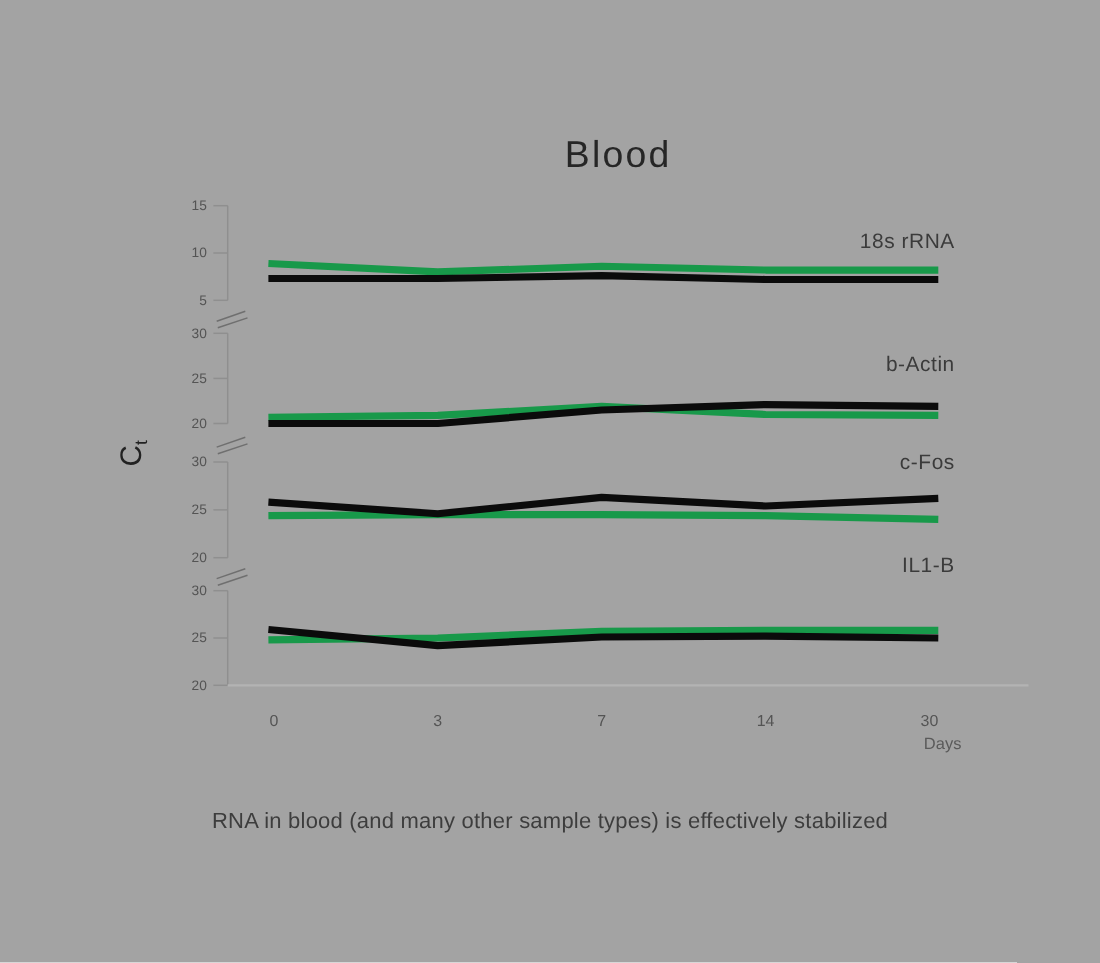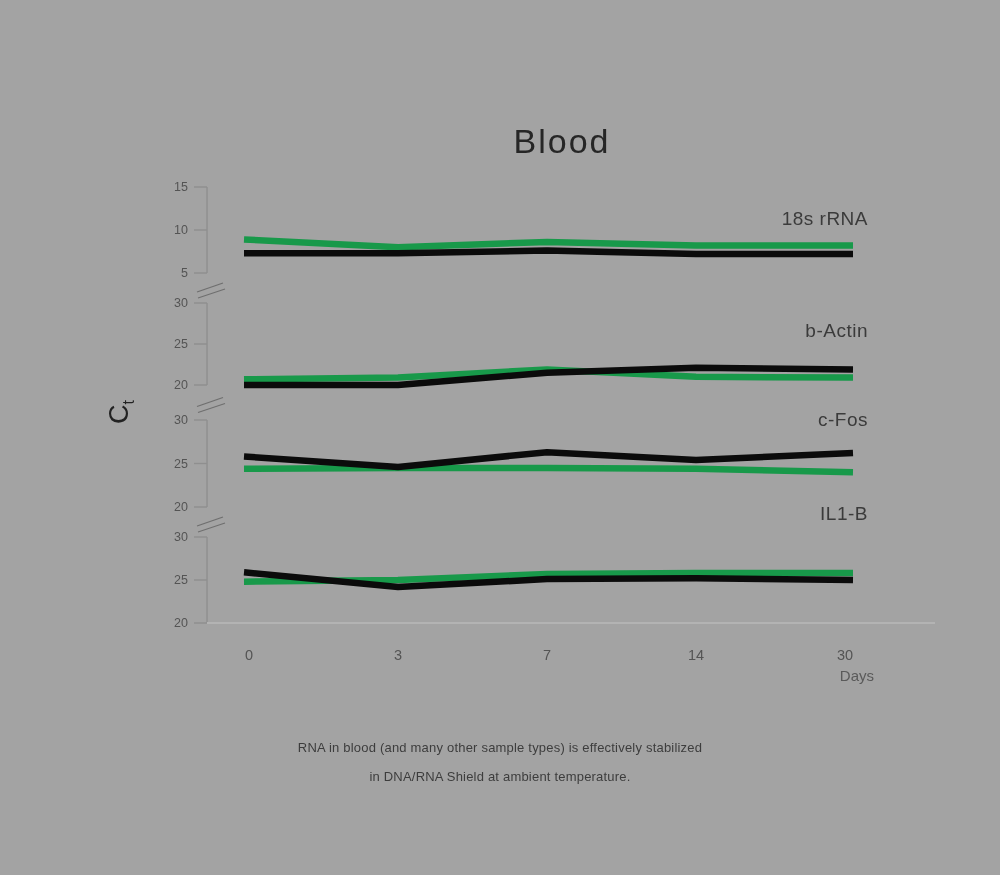--- a/index.html
+++ b/index.html
@@ -30,21 +30,21 @@
     position: absolute;
     top: 0;
     left: 0;
   }
   #caption {
     position: absolute;
     top: 733px;
     left: 0;
     width: 1000px;
     text-align: center;
-    font-size: 13px;
+    font-size: 20px;
     line-height: 29px;
     color: #3d3d3d;
     letter-spacing: 0.2px;
   }
 </style>
 </head>
 <body>
 
 <div id="page">
   <div id="chart-title">Blood</div>
@@ -99,15 +99,14 @@
       <text x="249" y="660" text-anchor="middle" font-size="14.5" fill="#545454">0</text>
       <text x="398" y="660" text-anchor="middle" font-size="14.5" fill="#545454">3</text>
       <text x="547" y="660" text-anchor="middle" font-size="14.5" fill="#545454">7</text>
       <text x="696" y="660" text-anchor="middle" font-size="14.5" fill="#545454">14</text>
       <text x="845" y="660" text-anchor="middle" font-size="14.5" fill="#545454">30</text>
       <text x="874" y="681" text-anchor="end" font-size="15" fill="#5a5a5a">Days</text>
       <text x="128" y="412" text-anchor="middle" font-size="27" fill="#222222" transform="rotate(-90 128 412)"><tspan>C</tspan><tspan dy="6" font-size="16">t</tspan></text>
     </svg>
   <div id="caption">
     <div>RNA in blood (and many other sample types) is effectively stabilized</div>
-    <div>in DNA/RNA Shield at ambient temperature.</div>
   </div>
 </div>
 
 </body></html>

